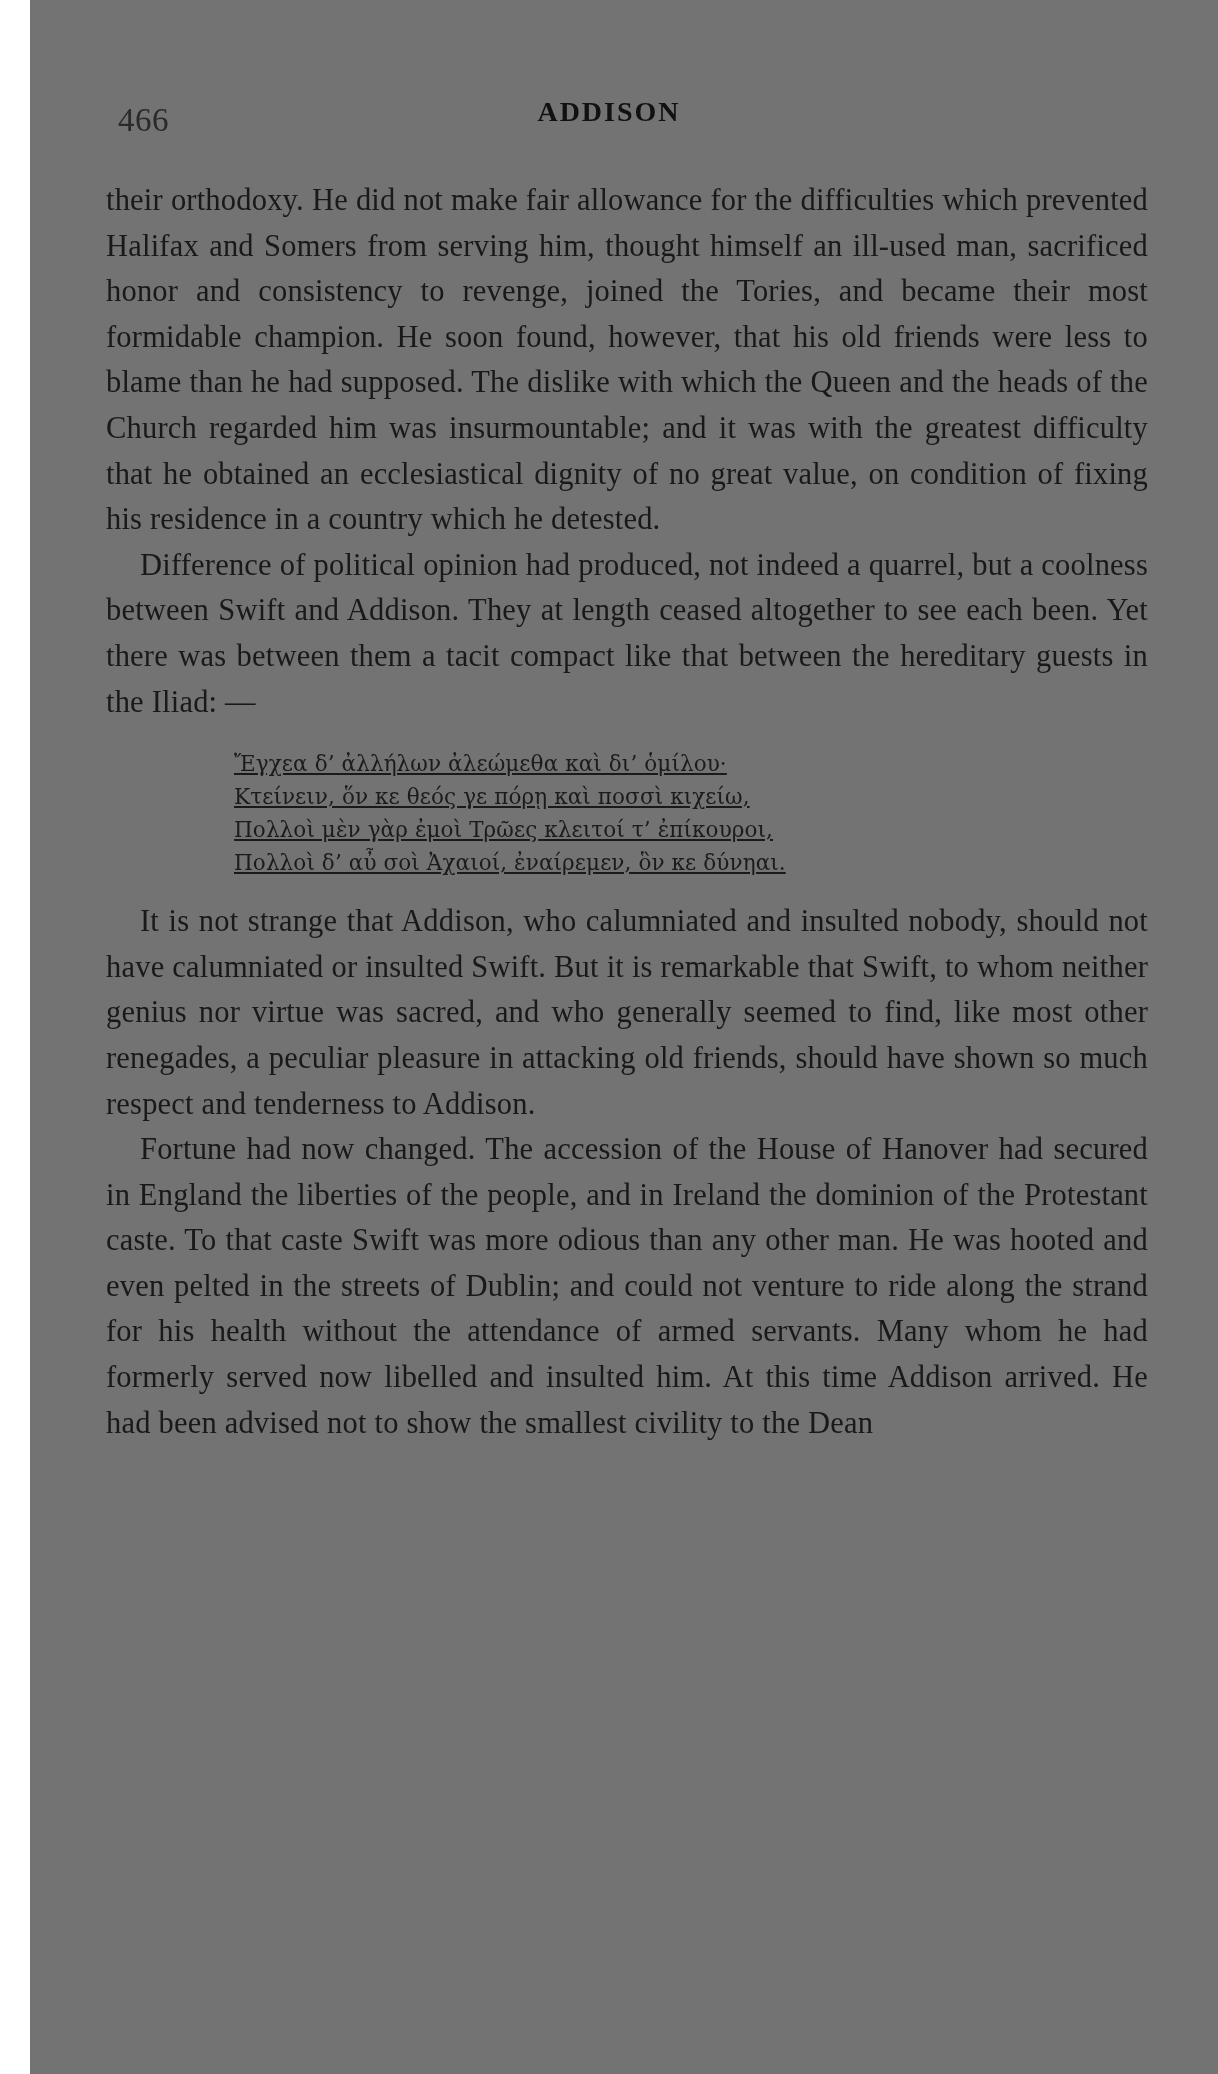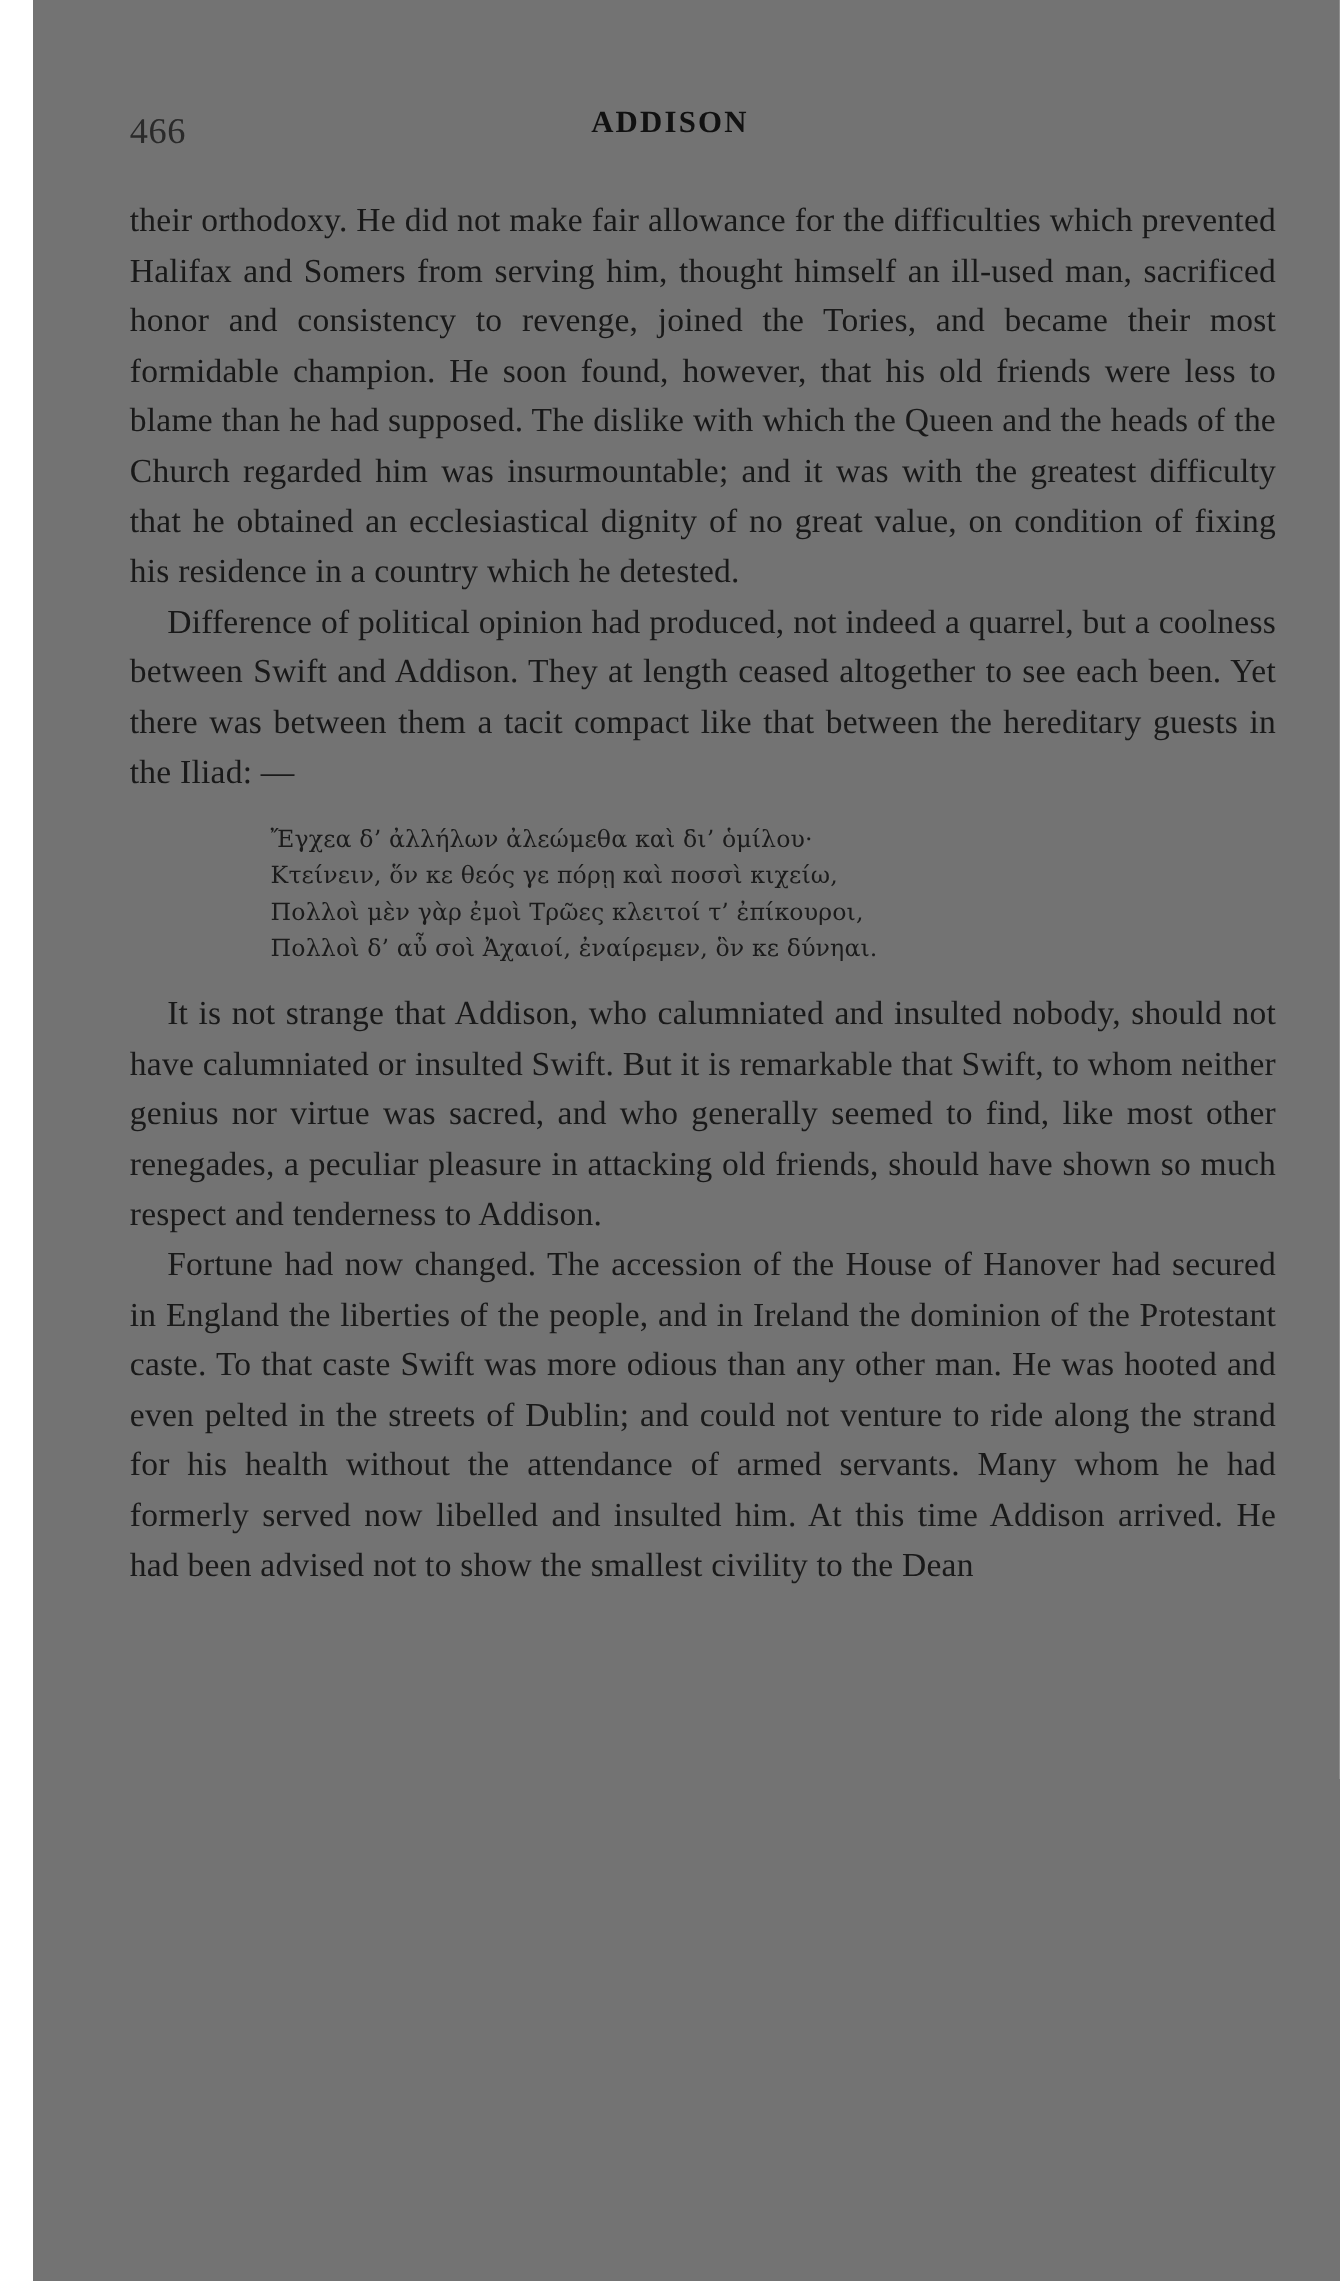--- a/index.html
+++ b/index.html
@@ -48,39 +48,40 @@
     font-size: 28px;
     font-weight: bold;
     letter-spacing: 2px;
     color: #111;
     padding-right: 60px;
   }
   
   .textblock {
     position: absolute;
     top: 178px;
-    left: 88px;
+    left: 76px;
     width: 1042px;
   }
   p.para {
     margin: 0;
     font-size: 30.5px;
     line-height: 45.6px;
     text-align: justify;
     text-justify: inter-word;
     color: #191919;
     letter-spacing: 0.2px;
   }
   p.para.indent {
     text-indent: 34px;
   }
   
   .quote {
     margin: 22px 0 20px 0;
     padding-left: 128px;
+    text-decoration: underline;
   }
   .quote .line {
     font-family: "DejaVu Serif", serif;
     font-size: 21.5px;
     line-height: 33px;
     color: #1b1b1b;
     white-space: nowrap;
     letter-spacing: 0.1px;
   }
 </style>

